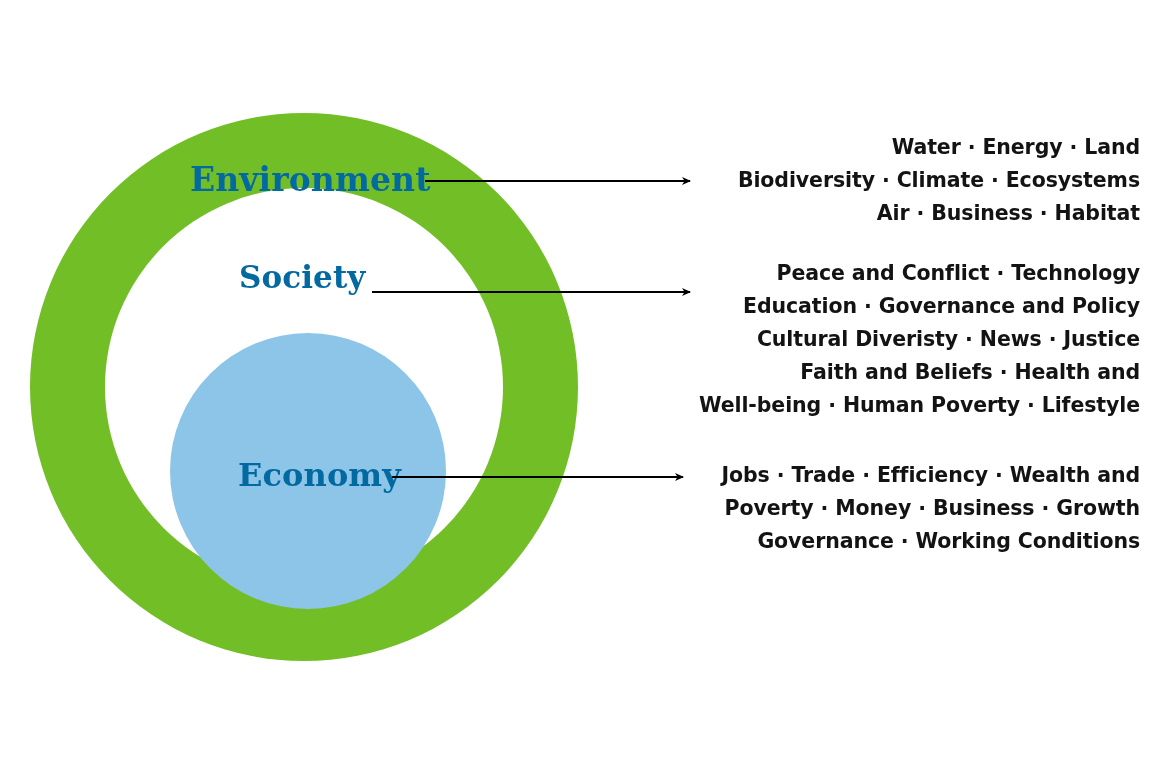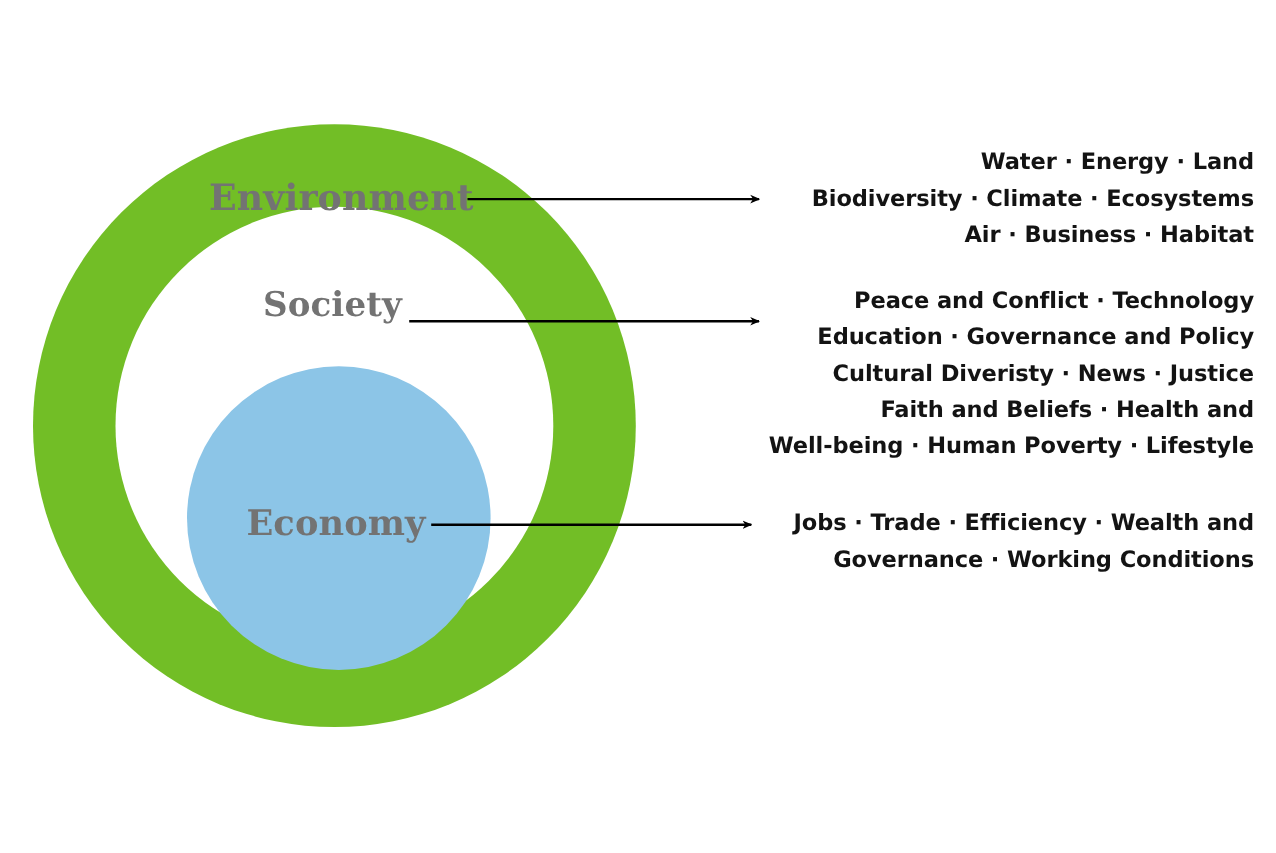--- a/index.html
+++ b/index.html
@@ -60,39 +60,39 @@
     width: 276px;
     height: 276px;
     background: #8cc5e7;
   }
 
   
   .ring-label {
     position: absolute;
     font-family: "DejaVu Serif", "Liberation Serif", serif;
     font-weight: 700;
-    color: #737373;
+    color: #0369a1;
     white-space: nowrap;
     letter-spacing: 0.1px;
   }
 
   .label-environment {
     left: 190px;
     top: 160px;
     font-size: 33px;
   }
 
   .label-society {
     left: 239px;
     top: 259px;
     font-size: 31px;
   }
 
   .label-economy {
-    left: 224px;
+    left: 238px;
     top: 456px;
     font-size: 32px;
   }
 
   
   .arrow-layer {
     position: absolute;
     left: 0;
     top: 0;
     width: 1160px;
@@ -170,16 +170,17 @@
   <div class="detail-block detail-society">
     <span class="detail-line">Peace and Conflict · Technology</span>
     <span class="detail-line">Education · Governance and Policy</span>
     <span class="detail-line">Cultural Diveristy · News · Justice</span>
     <span class="detail-line">Faith and Beliefs · Health and</span>
     <span class="detail-line">Well-being · Human Poverty · Lifestyle</span>
   </div>
 
   <div class="detail-block detail-economy">
     <span class="detail-line">Jobs · Trade · Efficiency · Wealth and</span>
+    <span class="detail-line">Poverty · Money · Business · Growth</span>
     <span class="detail-line">Governance · Working Conditions</span>
   </div>
 
 </div>
 
 </body></html>

